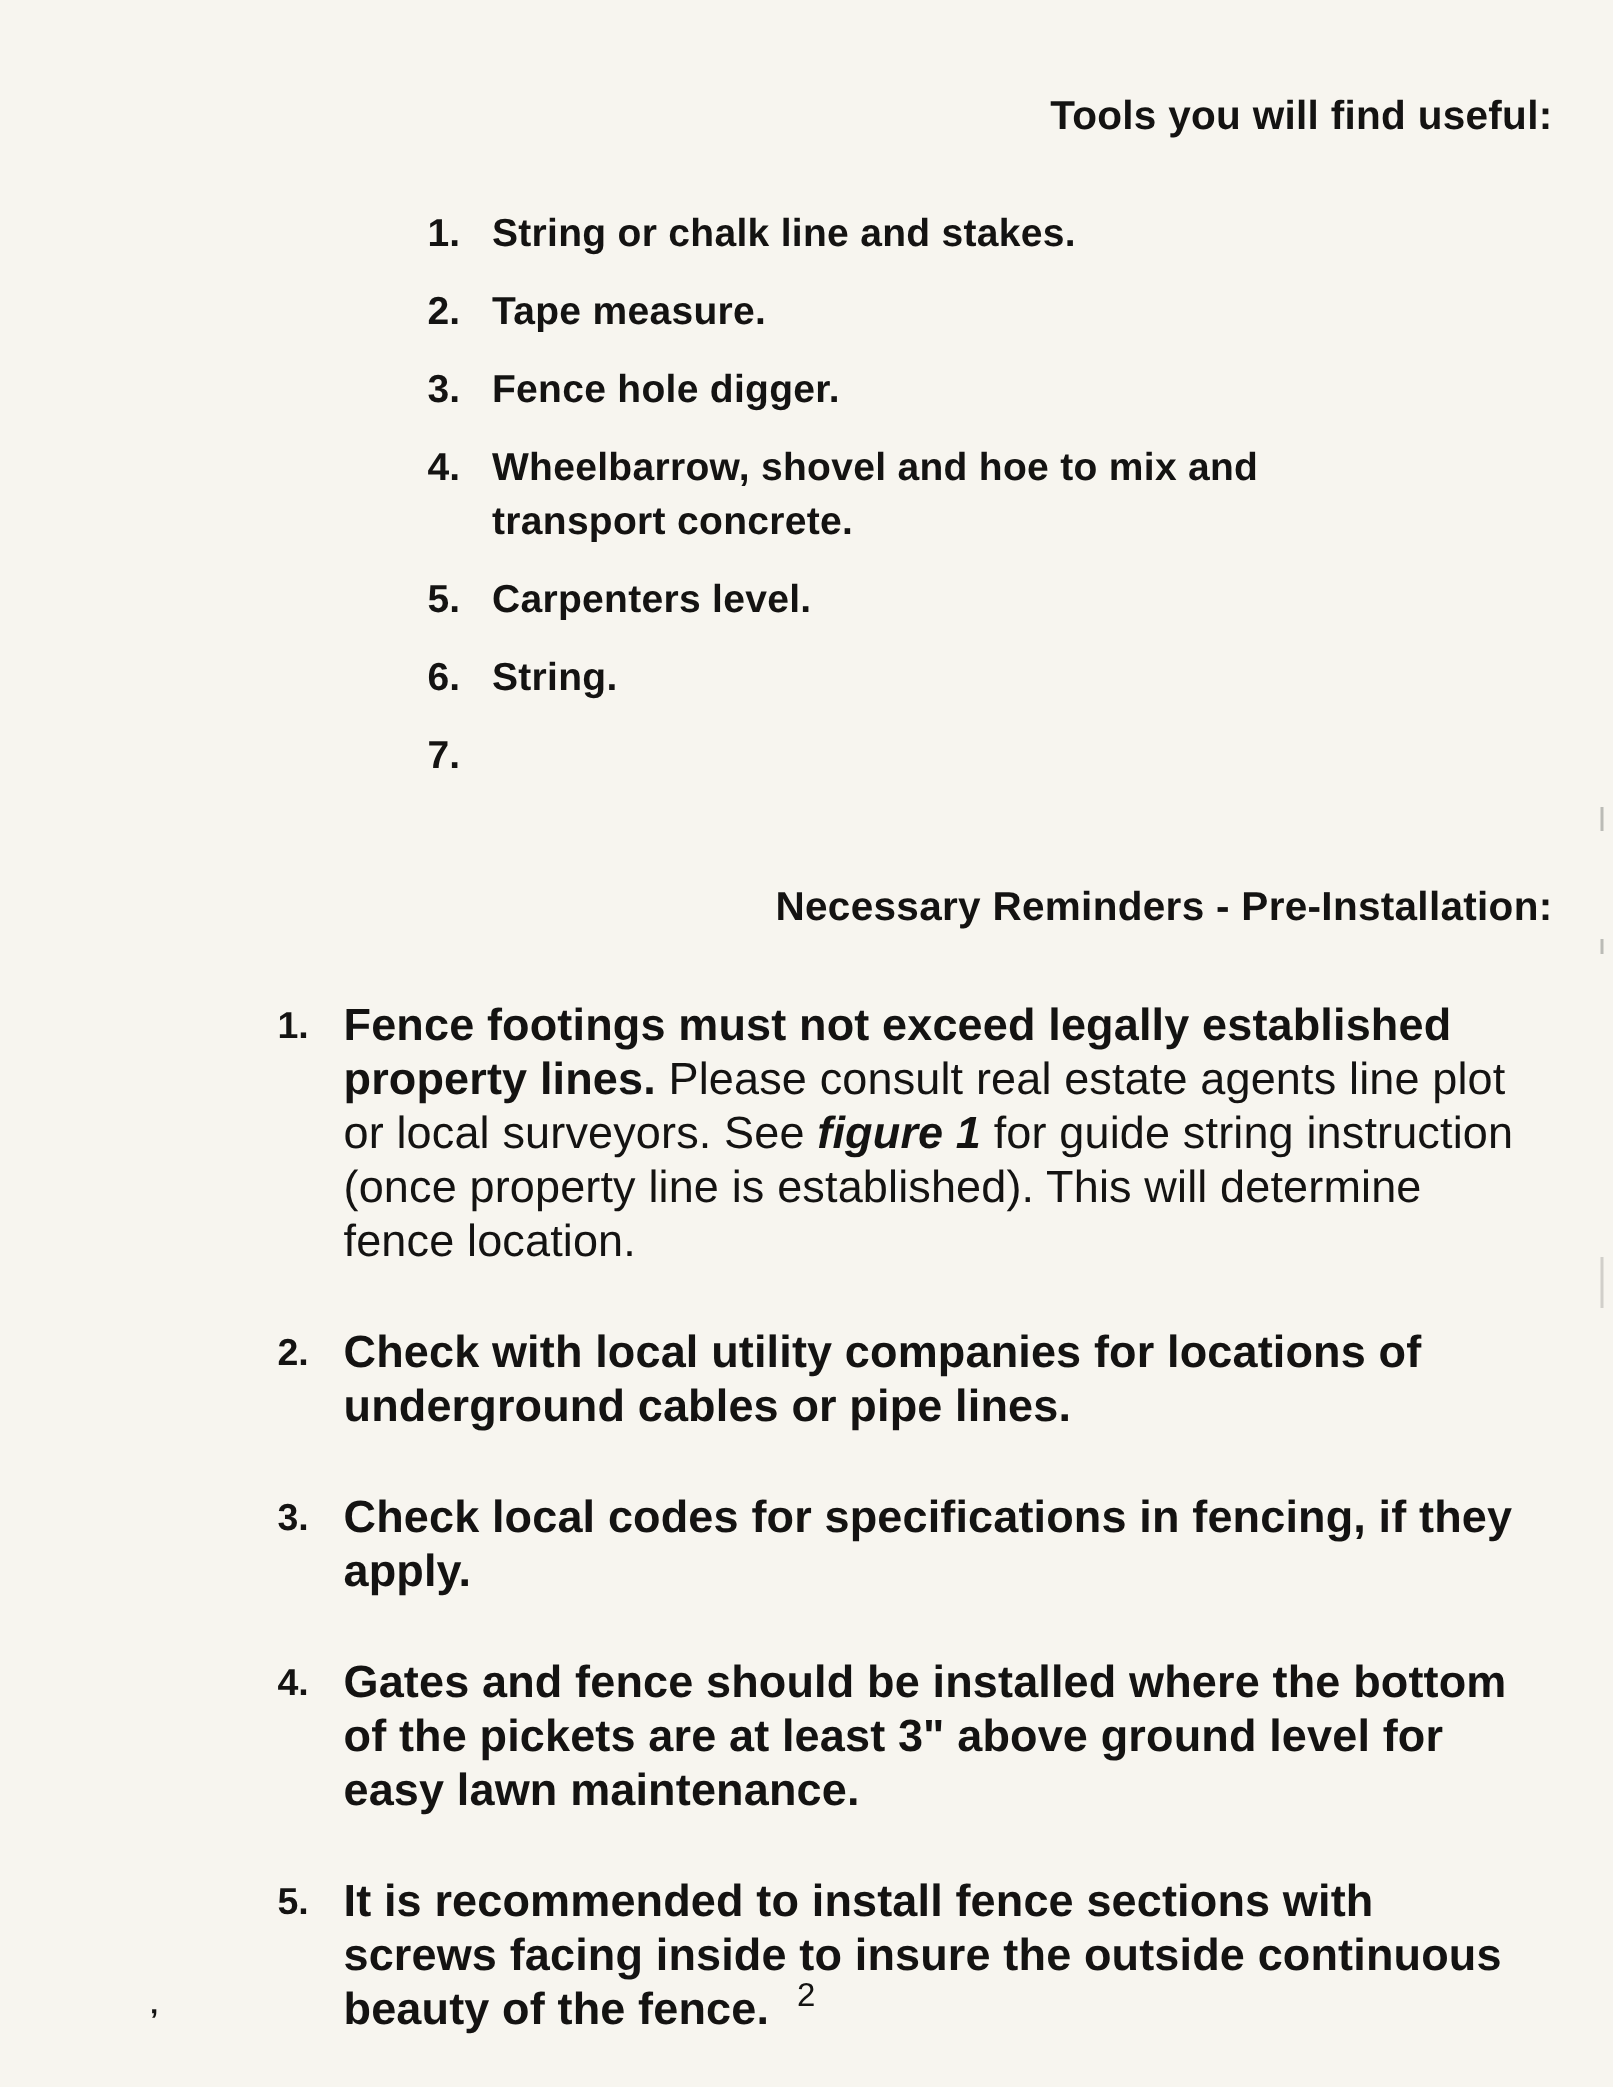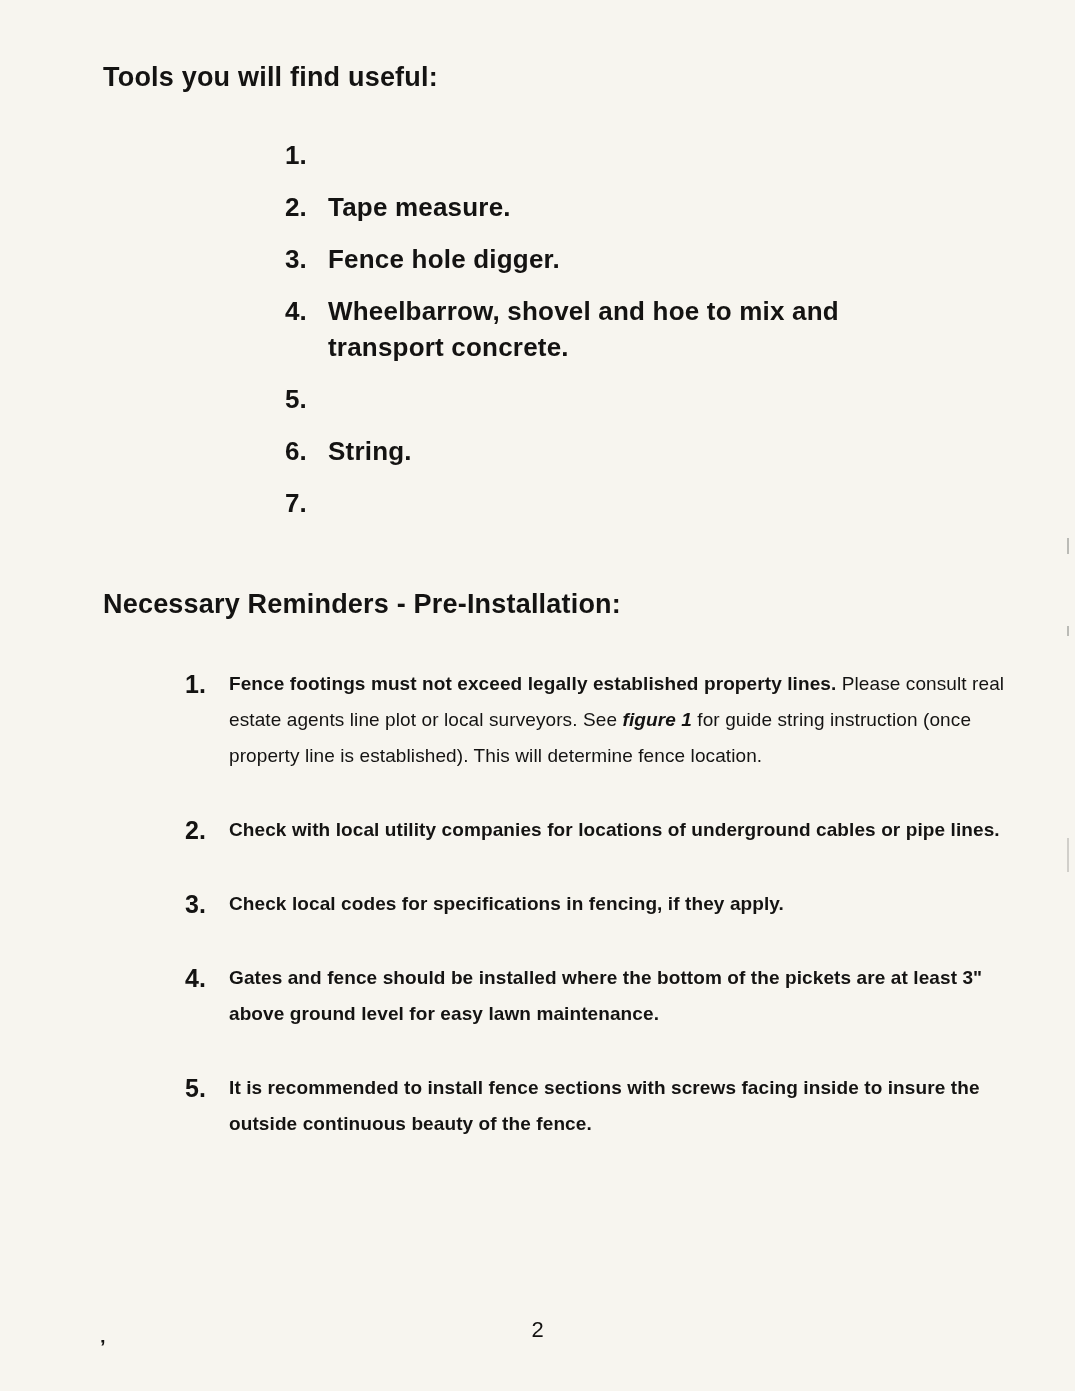--- a/index.html
+++ b/index.html
@@ -17,20 +17,21 @@
     width: 100%;
     height: 100%;
     box-sizing: border-box;
     padding: 62px 40px 0 103px;
   }
   .section-heading {
     font-size: 27px;
     font-weight: bold;
     letter-spacing: 0.2px;
     margin: 0;
+    text-align: right;
   }
   
   .tools-list {
     margin: 44px 0 0 182px;
   }
   .tools-list .item {
     display: flex;
     align-items: flex-start;
     margin-bottom: 16px;
   }
@@ -61,21 +62,21 @@
     margin-bottom: 38px;
   }
   .reminders-list .num {
     width: 44px;
     flex: 0 0 44px;
     font-size: 25px;
     font-weight: bold;
     line-height: 36px;
   }
   .reminders-list .txt {
-    font-size: 19px;
+    font-size: 30px;
     line-height: 36px;
     max-width: 790px;
     letter-spacing: 0.1px;
     margin: 0;
   }
   .bold-run { font-weight: bold; }
   .regular-run { font-weight: normal; }
   .figure-ref { font-weight: bold; font-style: italic; }
   .bold-item { font-weight: bold; }
 
@@ -109,35 +110,37 @@
 </head>
 <body>
 
 <div class="page">
 
   <h1 class="section-heading">Tools you will find useful:</h1>
 
   <div class="tools-list">
     <div class="item">
       <span class="num">1.</span>
+      <span class="txt">String or chalk line and stakes.</span>
     </div>
     <div class="item">
       <span class="num">2.</span>
       <span class="txt">Tape measure.</span>
     </div>
     <div class="item">
       <span class="num">3.</span>
       <span class="txt">Fence hole digger.</span>
     </div>
     <div class="item">
       <span class="num">4.</span>
       <span class="txt">Wheelbarrow, shovel and hoe to mix and transport concrete.</span>
     </div>
     <div class="item">
       <span class="num">5.</span>
+      <span class="txt">Carpenters level.</span>
     </div>
     <div class="item">
       <span class="num">6.</span>
       <span class="txt">String.</span>
     </div>
     <div class="item">
       <span class="num">7.</span>
     </div>
   </div>
 

